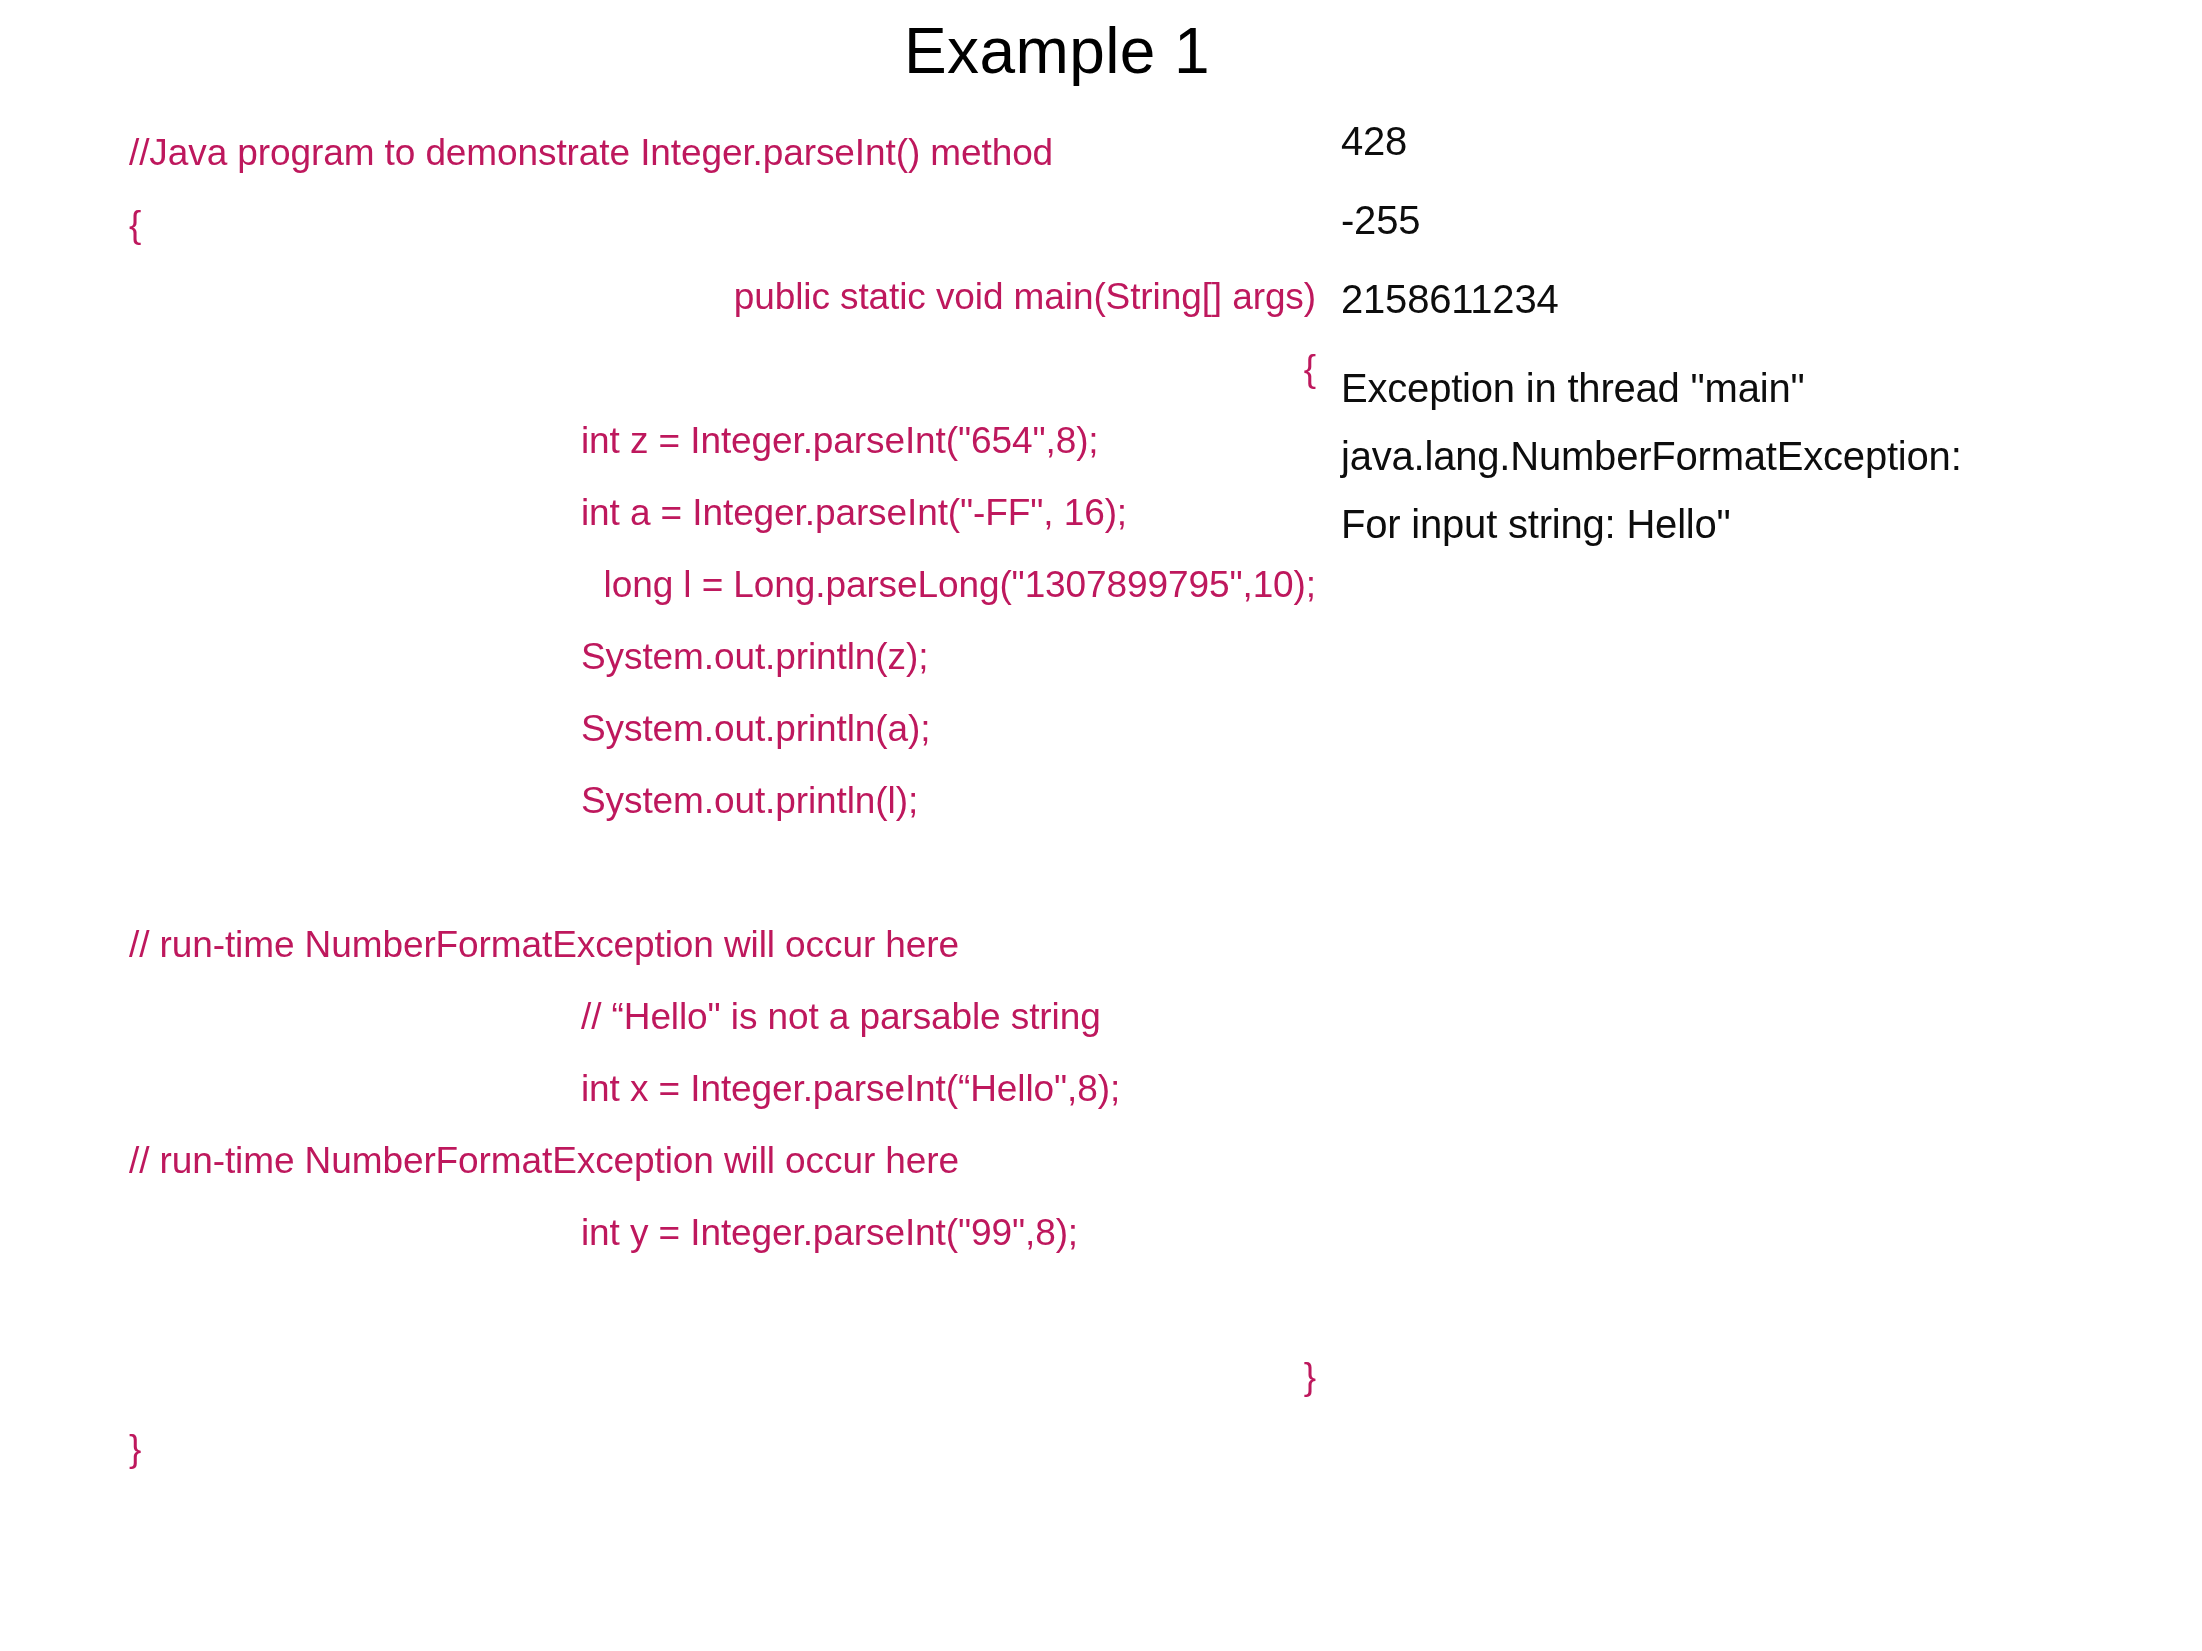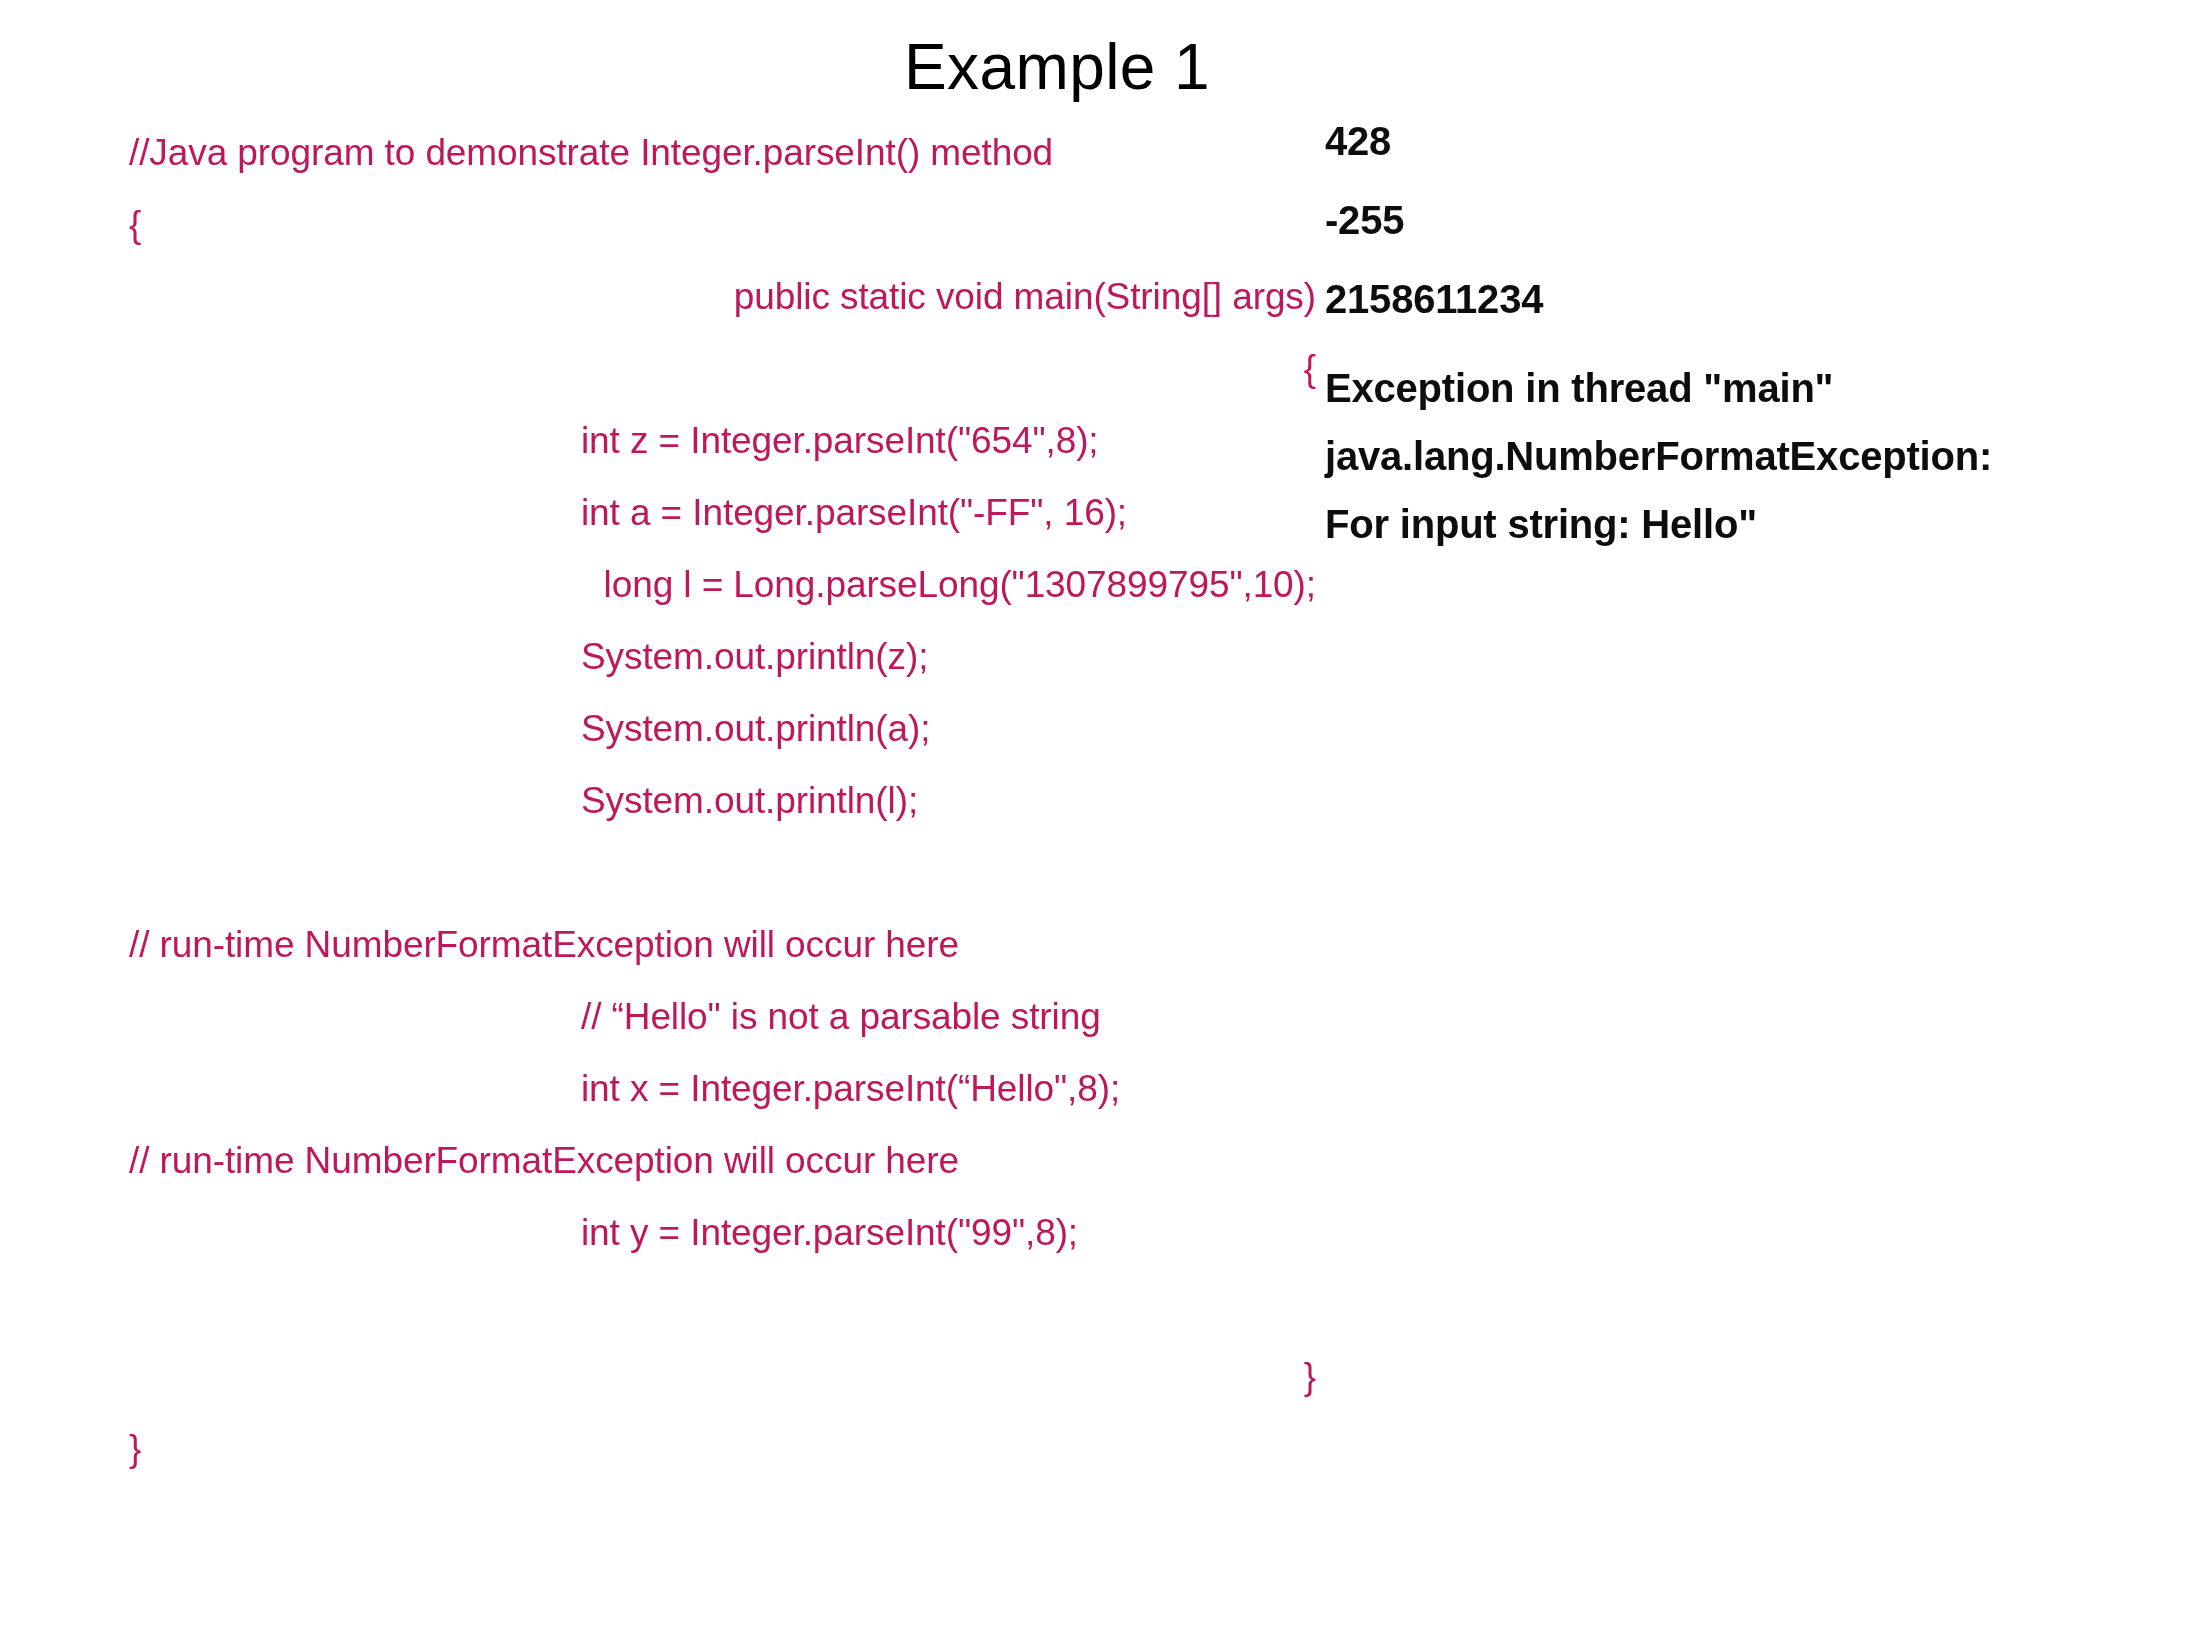--- a/index.html
+++ b/index.html
@@ -30,21 +30,20 @@
     left: 0;
     top: 12px;
     width: 2114px;
     text-align: center;
     font-size: 64px;
     line-height: 79px;
     font-weight: 400;
     letter-spacing: 0.4px;
     color: #000000;
     white-space: nowrap;
-    margin-top: 16px;
   }
 
   
   .code-panel {
     position: absolute;
     left: 129px;
     top: 117px;
     width: 1187px;
   }
   .code-line {
@@ -66,24 +65,25 @@
   
   .output-panel {
     position: absolute;
     left: 1325px;
     top: 117px;
     width: 843px;
   }
   .out-line {
     font-size: 40px;
     line-height: 48px;
-    font-weight: 700;
+    font-weight: 400;
     color: #0d0d0d;
     white-space: pre;
     letter-spacing: -0.2px;
+    margin-left: 16px;
   }
   .out-value { margin-bottom: 31px; }
   .exception-block { margin-top: 5.2px; }
   .exception-block .out-line { line-height: 68px; }
 </style>
 </head>
 <body>
 
 <div class="slide">
 

